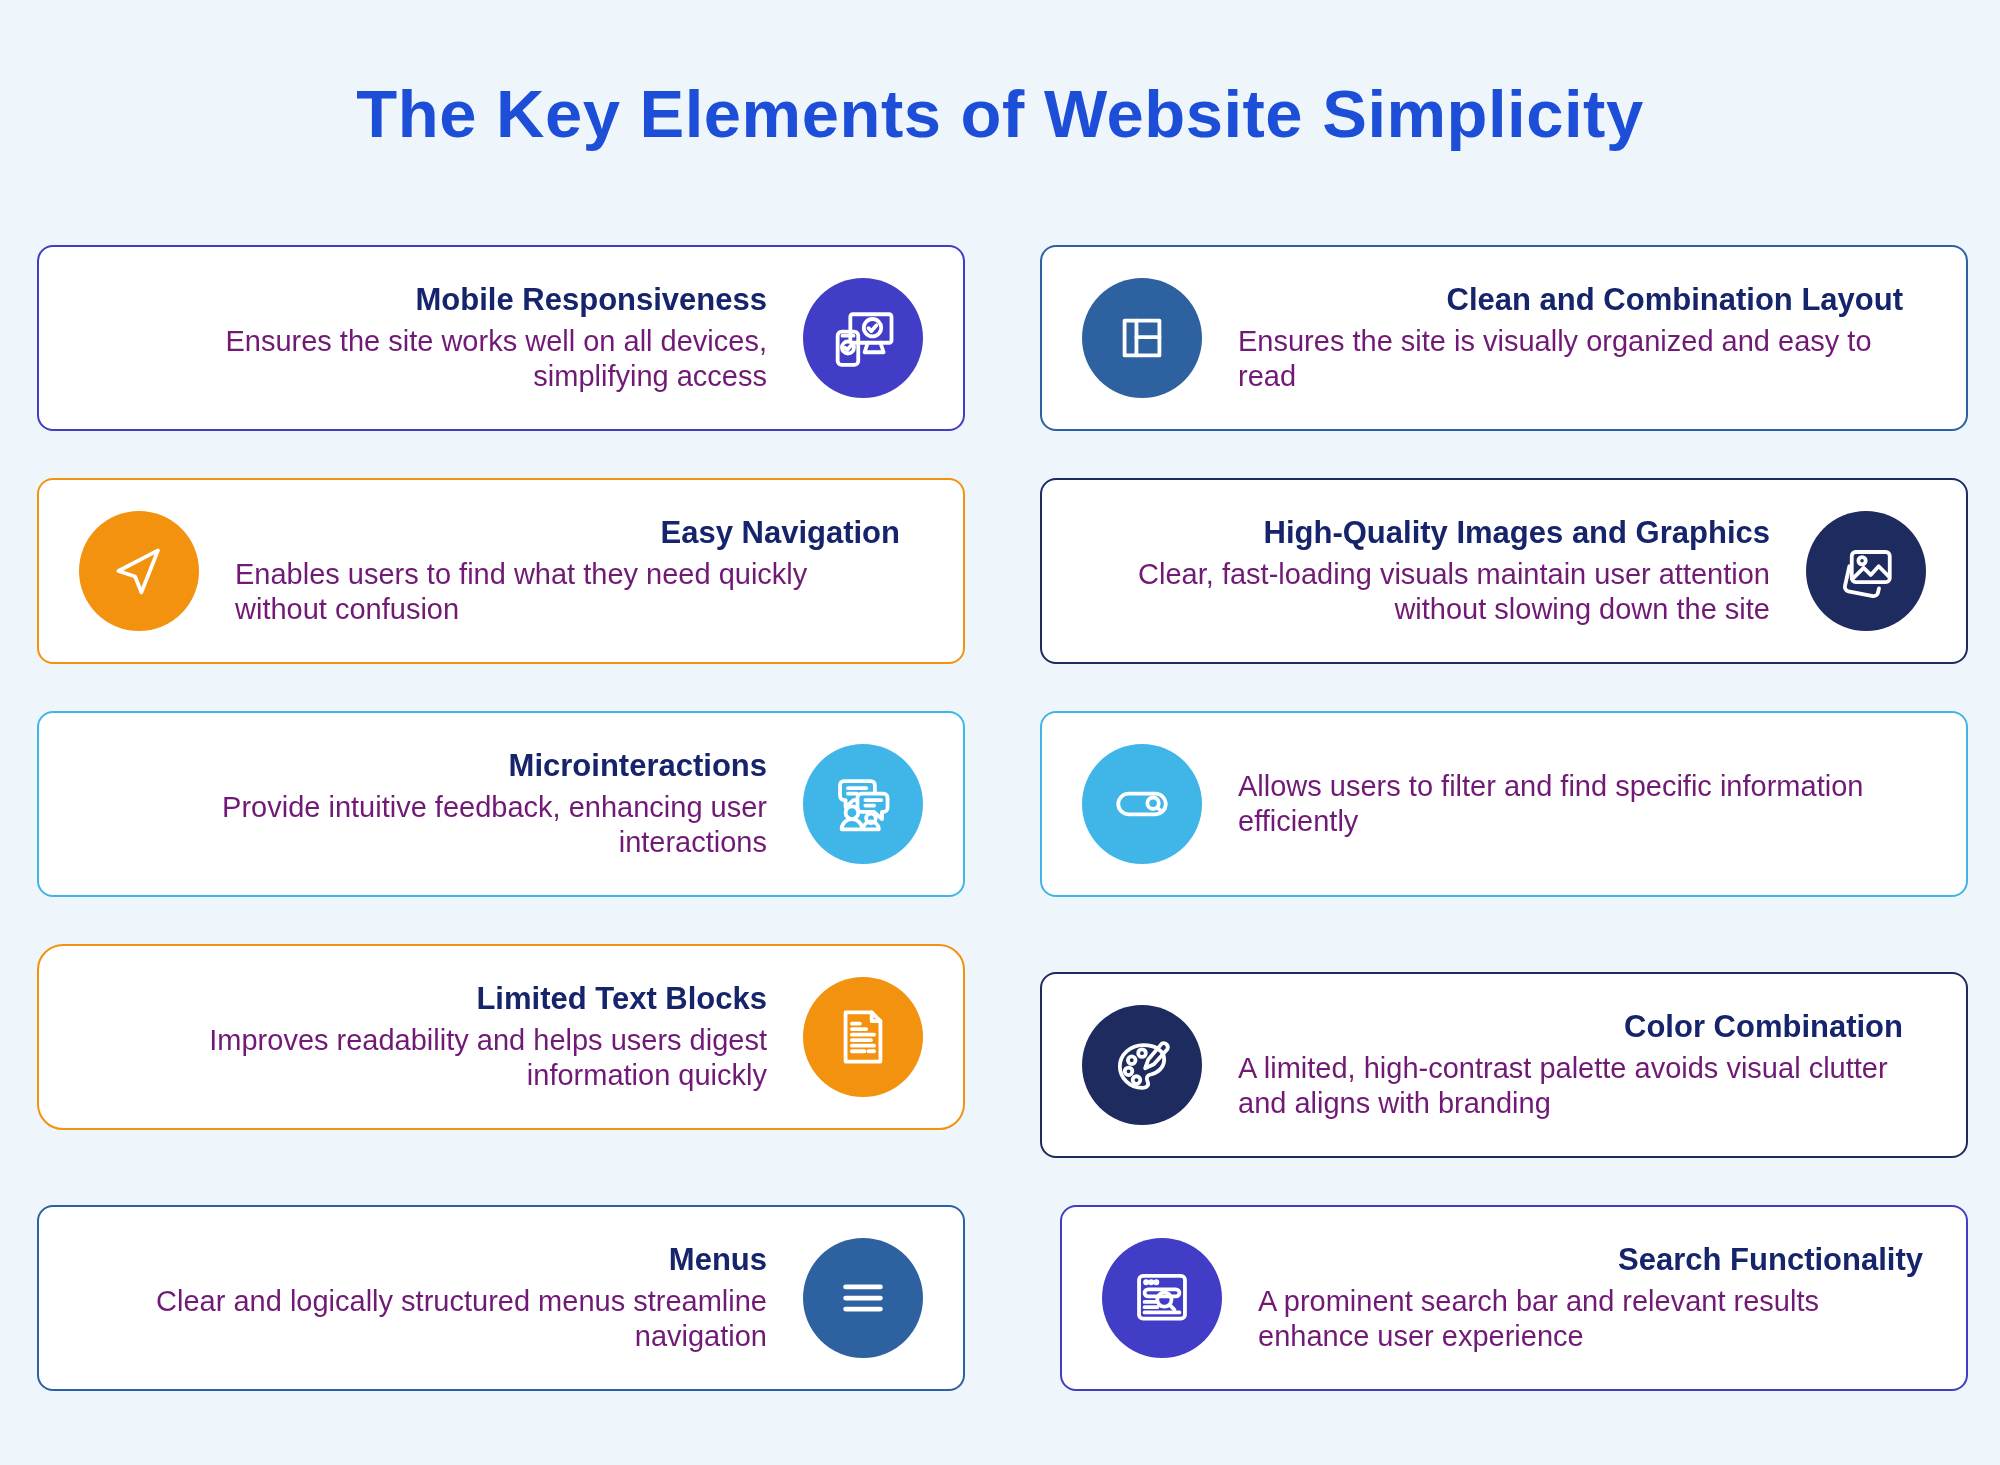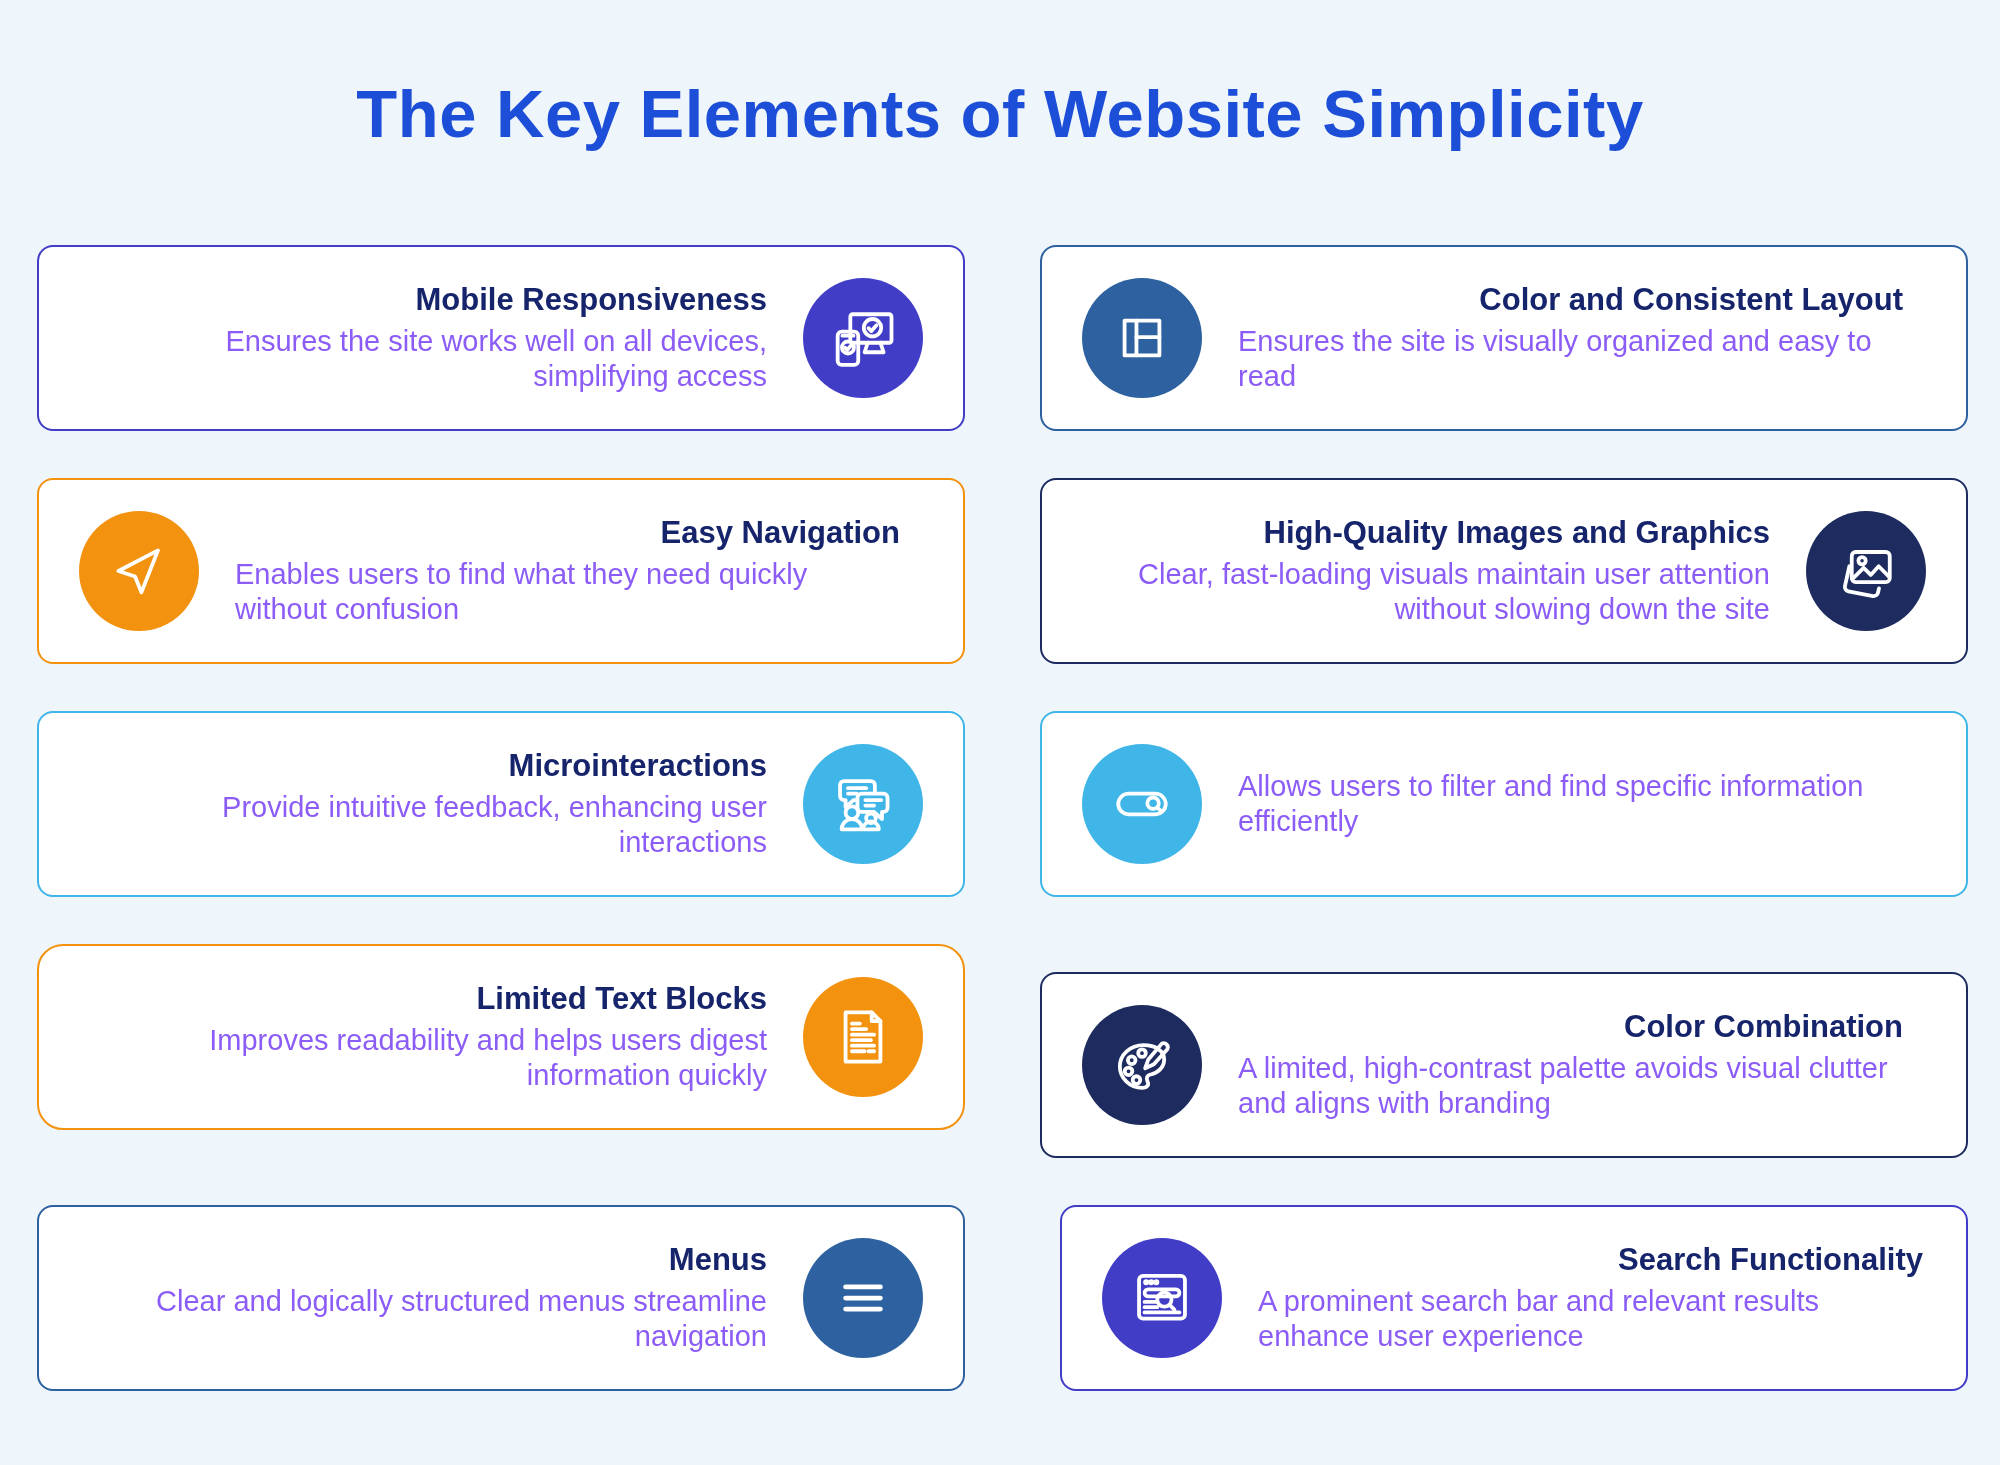--- a/index.html
+++ b/index.html
@@ -43,21 +43,21 @@
   .card-title {
     font-size: 31px;
     font-weight: 700;
     color: #16246b;
     line-height: 1.18;
     margin-bottom: 5px;
     text-align: right;
   }
   .card-desc {
     font-size: 29px;
-    color: #8b5cf6;
+    color: #701a75;
     line-height: 1.2;
     max-width: 665px;
   }
   .card.left .card-desc { margin-left: auto; }
   .icon-circle {
     flex: none;
     width: 120px;
     height: 120px;
     border-radius: 50%;
     background: #888888;
@@ -103,21 +103,21 @@
 
   <div class="card right" style="border-color: rgb(45, 97, 159);">
     <div class="icon-circle" style="background-color: rgb(45, 97, 159);">
       <svg viewBox="0 0 48 48">
         <rect x="13" y="13" width="22" height="22"></rect>
         <line x1="20.5" y1="13" x2="20.5" y2="35"></line>
         <line x1="20.5" y1="23.5" x2="35" y2="23.5"></line>
       </svg>
     </div>
     <div class="card-text">
-      <div class="card-title">Color and Consistent Layout</div>
+      <div class="card-title">Clean and Combination Layout</div>
       <div class="card-desc">Ensures the site is visually organized and easy to read</div>
     </div>
   </div>
 
   <div class="card right" style="border-color: rgb(243, 146, 15);">
     <div class="icon-circle" style="background-color: rgb(243, 146, 15);">
       <svg viewBox="0 0 48 48">
         <path d="M36 11 L11 24 L21.5 27.5 L25.5 37.5 Z"></path>
       </svg>
     </div>

